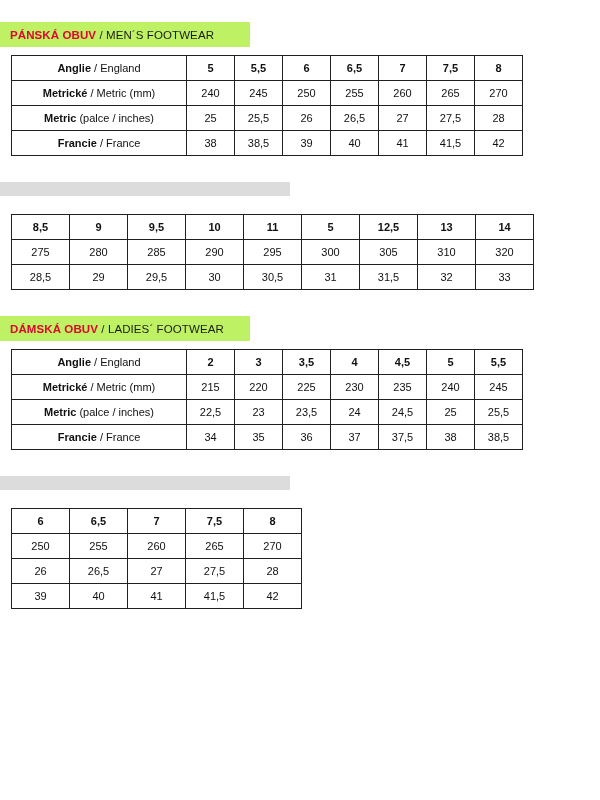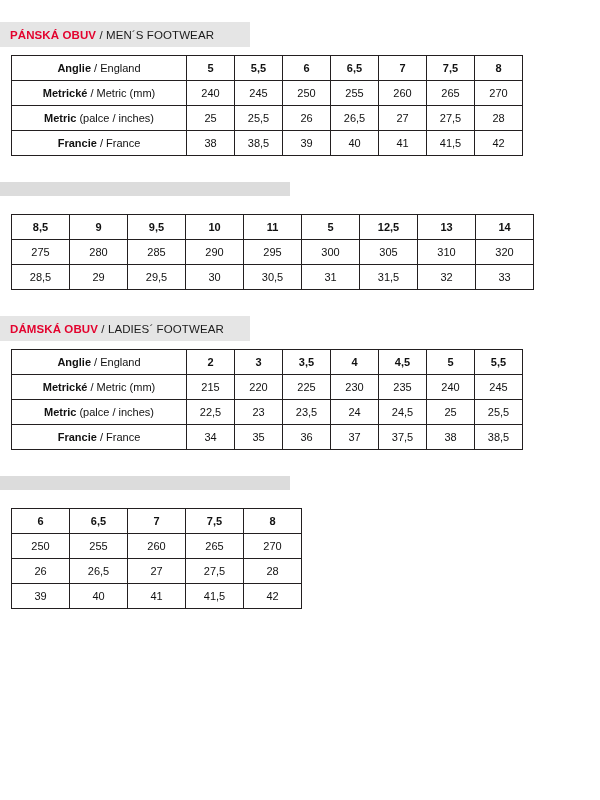--- a/index.html
+++ b/index.html
@@ -14,21 +14,21 @@
   .page {
     position: relative;
     width: 600px;
     height: 800px;
     padding: 0;
     overflow: hidden;
   }
 
   
   .section-bar {
-    background: #e5e5e5;
+    background: #bef264;
     height: 25px;
     display: flex;
     align-items: center;
     padding-left: 10px;
     font-size: 11.5px;
     letter-spacing: 0.1px;
   }
   .section-bar .strong {
     color: #e3032e;
     font-weight: bold;

